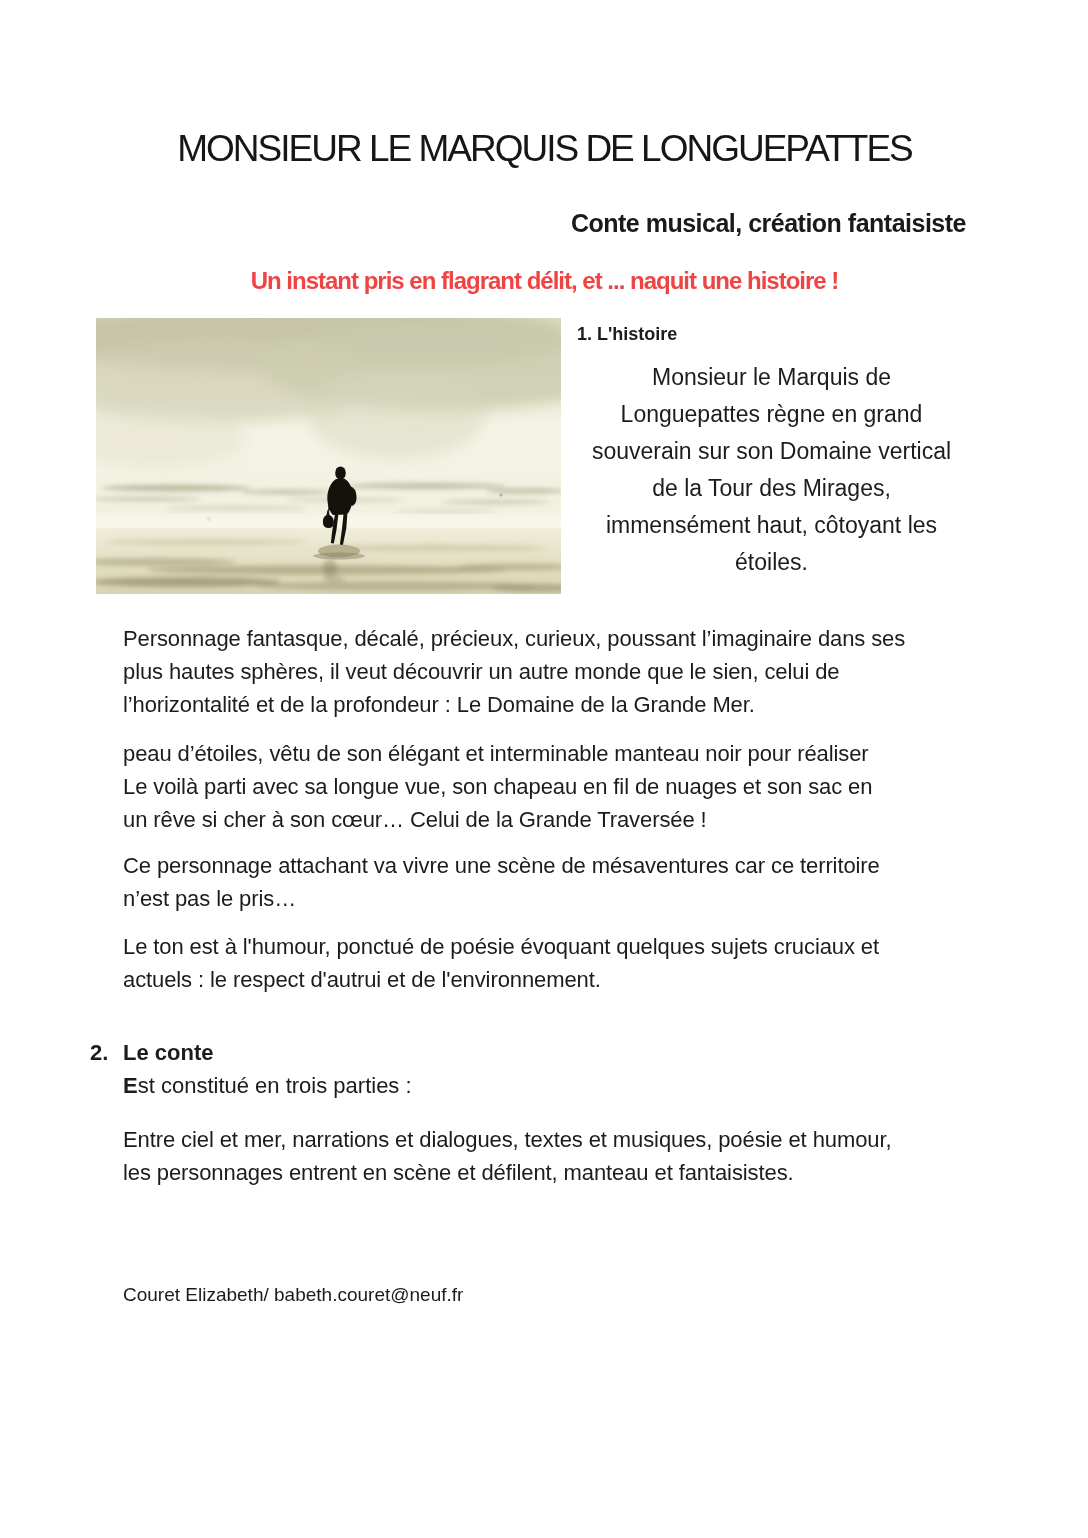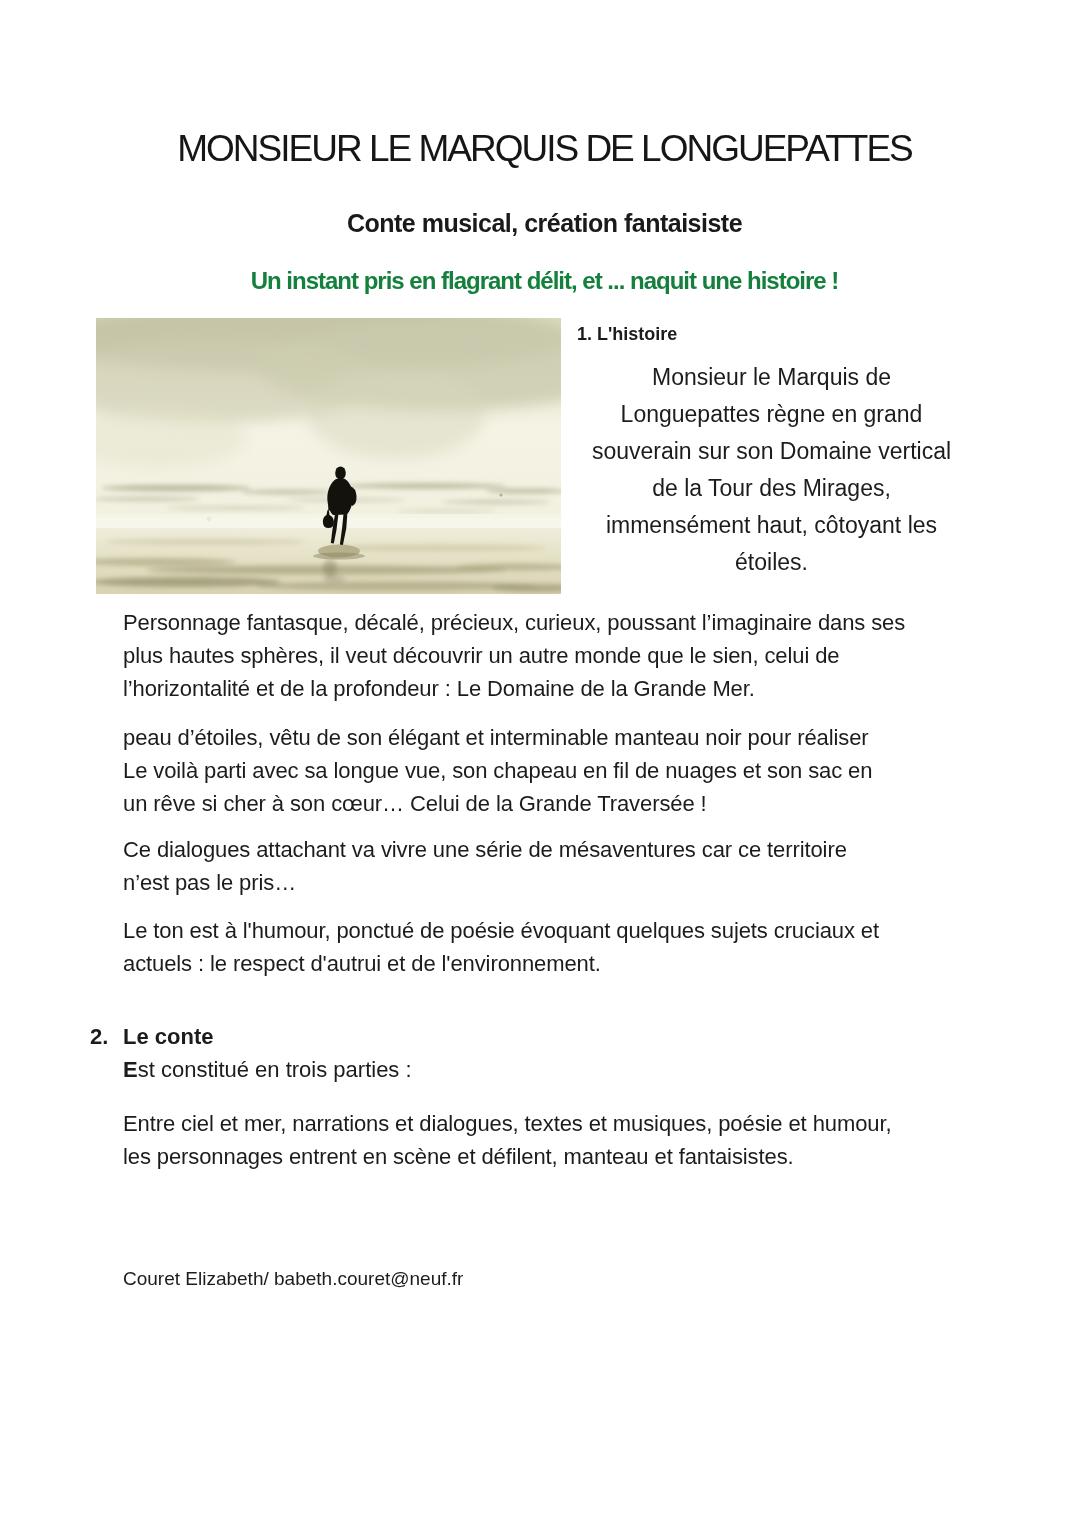--- a/index.html
+++ b/index.html
@@ -17,21 +17,21 @@
     text-align:center;
     font-size:37px;
     font-weight:400;
     letter-spacing:-2px;
     line-height:1.15;
     color:#161616;
     white-space:nowrap;
   }
   .doc-subtitle{
     margin-top:37px;
-    text-align:center;
+    text-align:right;
     font-size:25px;
     font-weight:700;
     letter-spacing:-0.5px;
     line-height:1.25;
     color:#1a1a1a;
   }
   .doc-tagline{
     margin-top:27px;
     text-align:center;
     font-size:24px;
@@ -73,21 +73,21 @@
     margin-top:14px;
     font-size:23px;
     line-height:37px;
   }
   .para div{white-space:nowrap;text-align:center;}
   .body-para{
     font-size:22px;
     line-height:33px;
     letter-spacing:-0.1px;
   }
-  .p1{margin-top:12px;}
+  .p1{margin-top:28px;}
   .p2{margin-top:16px;}
   .p3{margin-top:13px;}
   .p4{margin-top:15px;}
   .section2{
     margin-top:40px;
     margin-left:-33px;
     display:flex;
     font-size:22px;
     line-height:33px;
   }
@@ -109,21 +109,21 @@
 </style>
 </head>
 <body>
 
 <div class="page">
 
   <div class="doc-title">MONSIEUR LE MARQUIS DE LONGUEPATTES</div>
 
   <div class="doc-subtitle">Conte musical, création fantaisiste</div>
 
-  <div class="doc-tagline" style="color:#15803d;">Un instant pris en flagrant délit, et ... naquit une histoire !</div>
+  <div class="doc-tagline" style="color:#ef4444;">Un instant pris en flagrant délit, et ... naquit une histoire !</div>
 
 
   <div class="figure-row">
 
     <svg class="photo" viewBox="0 0 465 276" preserveAspectRatio="none" xmlns="http://www.w3.org/2000/svg">
       <defs>
         <linearGradient id="skyG" x1="0" y1="0" x2="0" y2="1">
           <stop offset="0" stop-color="#dcdbc0"></stop>
           <stop offset="0.28" stop-color="#e9e8d3"></stop>
           <stop offset="0.55" stop-color="#f4f3e5"></stop>
@@ -223,21 +223,21 @@
       <div>Personnage fantasque, décalé, précieux, curieux, poussant l’imaginaire dans ses</div>
       <div>plus hautes sphères, il veut découvrir un autre monde que le sien, celui de</div>
       <div>l’horizontalité et de la profondeur : Le Domaine de la Grande Mer.</div>
     </div>
   <div class="body-para p2">
       <div>peau d’étoiles, vêtu de son élégant et interminable manteau noir pour réaliser</div>
       <div>Le voilà parti avec sa longue vue, son chapeau en fil de nuages et son sac en</div>
       <div>un rêve si cher à son cœur… Celui de la Grande Traversée !</div>
     </div>
   <div class="body-para p3">
-      <div>Ce dialogues attachant va vivre une série de mésaventures car ce territoire</div>
+      <div>Ce personnage attachant va vivre une scène de mésaventures car ce territoire</div>
       <div>n’est pas le pris…</div>
     </div>
   <div class="body-para p4">
       <div>Le ton est à l'humour, ponctué de poésie évoquant quelques sujets cruciaux et</div>
       <div>actuels : le respect d'autrui et de l'environnement.</div>
     </div>
 
   <div class="section2">
     <div class="num">2.</div>
     <div class="sec-body">

